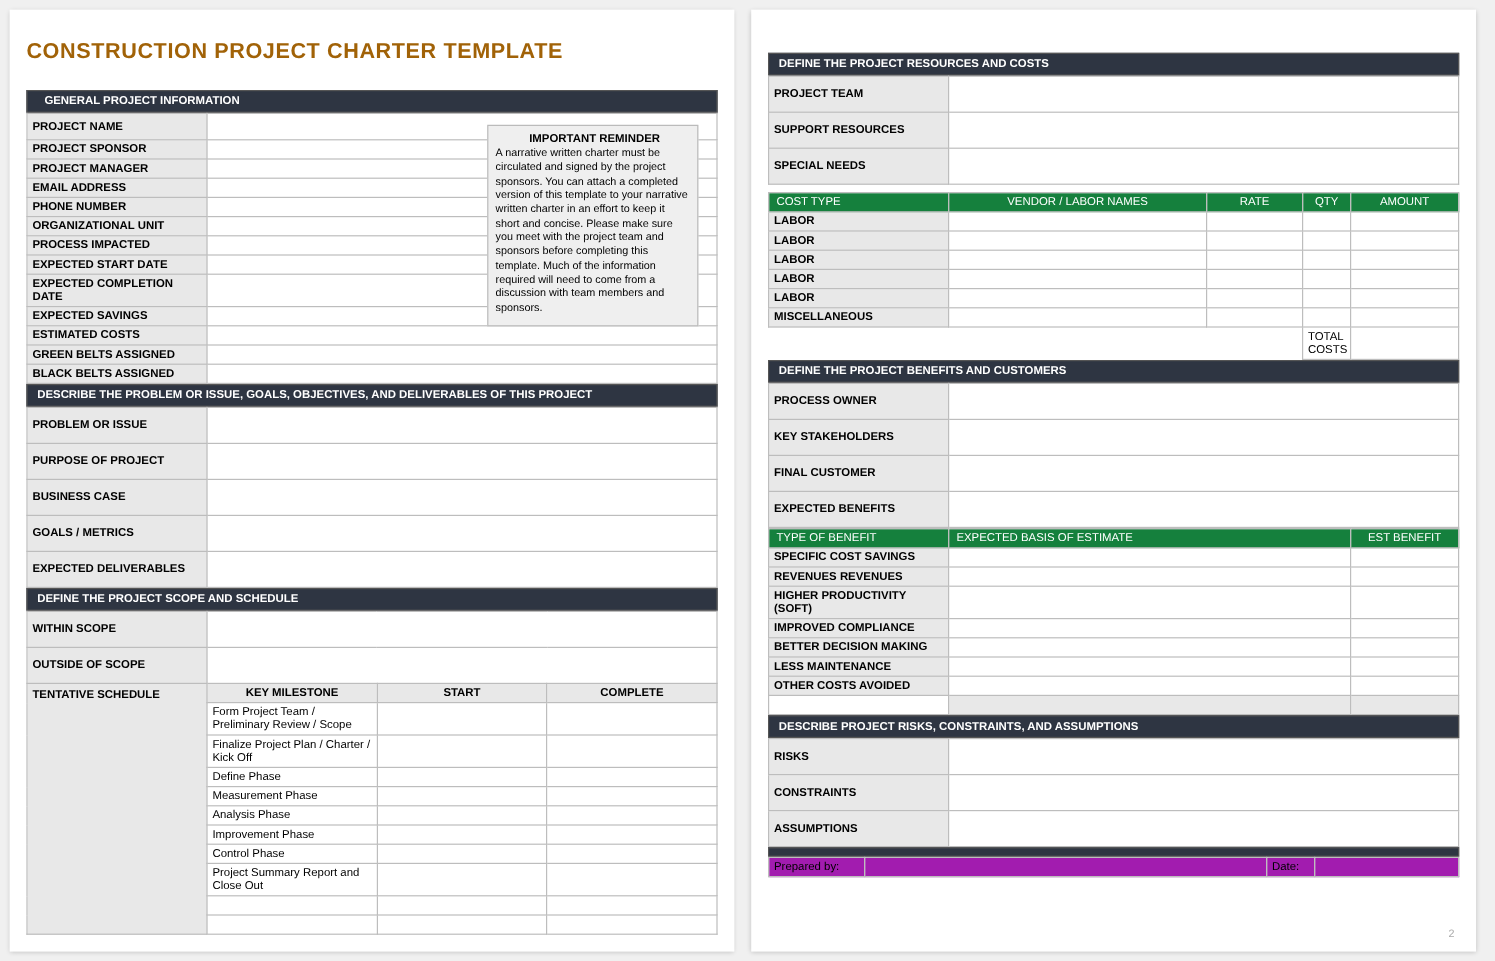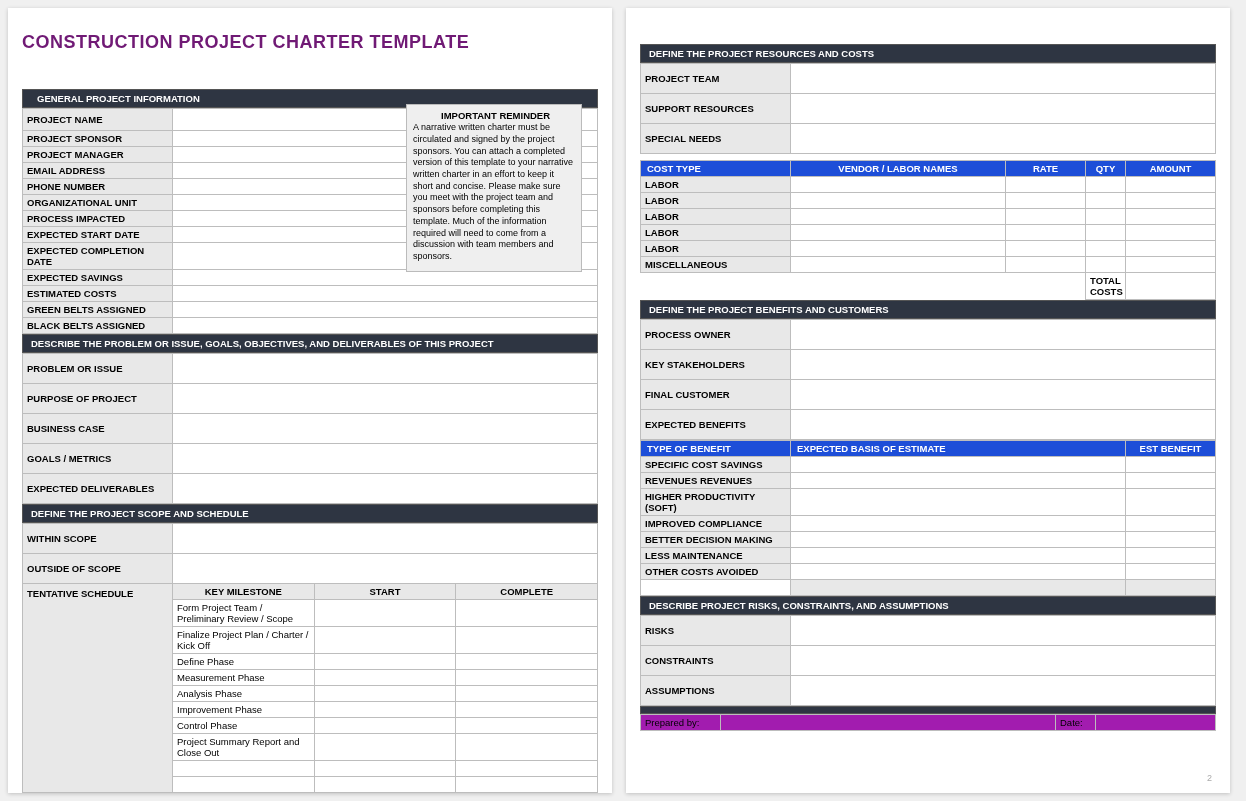--- a/index.html
+++ b/index.html
@@ -17,22 +17,22 @@
     height: 785px;
     box-shadow: 0 1px 4px rgba(0,0,0,0.2);
     padding: 18px 14px 14px 14px;
     position: relative;
   }
   .doc-title {
     font-family: "Arial Black", Arial, sans-serif;
     font-size: 18px;
     font-weight: 900;
     letter-spacing: 0.5px;
-    color: #701a75;
-    margin-bottom: 36px;
+    color: #a16207;
+    margin-bottom: 22px;
     margin-top: 6px;
   }
   .section-header {
     background: #2e3542;
     color: #fff;
     font-weight: bold;
     font-size: 9.5px;
     padding: 3px 8px;
     border: 1px solid #555;
   }
@@ -45,23 +45,23 @@
     height: 16px;
     vertical-align: middle;
   }
   td.label {
     background: #e8e8e8;
     font-weight: bold;
     width: 150px;
   }
   td.label-tall { height: 30px; vertical-align: middle; }
   td.hdr {
-    background: #1d4ed8;
+    background: #15803d;
     color: #fff;
-    font-weight: bold;
+    font-weight: normal;
     text-align: center;
     font-size: 9.5px;
   }
   td.hdr-left { text-align: left; padding-left: 6px; }
   td.blank { background: #fff; }
   td.milestone-label {
     background: #e8e8e8;
     font-weight: bold;
     vertical-align: top;
     padding-top: 4px;
@@ -81,21 +81,21 @@
   .reminder-box .rb-title { font-weight: bold; font-size: 9.5px; padding-left: 28px; }
   .page-num {
     position: absolute;
     bottom: 10px;
     right: 18px;
     color: #aaa;
     font-size: 9px;
   }
   .signoff td { background: #a21caf; }
   td.center { text-align: center; }
-  td.total-label { background:#fff; font-weight:bold; }
+  td.total-label { background:#fff; font-weight:normal; }
 </style>
 </head>
 <body>
 
 <div class="page">
 
   <div class="doc-title">CONSTRUCTION PROJECT CHARTER TEMPLATE</div>
 
   <div class="section-header indent">GENERAL PROJECT INFORMATION</div>
   <table>

